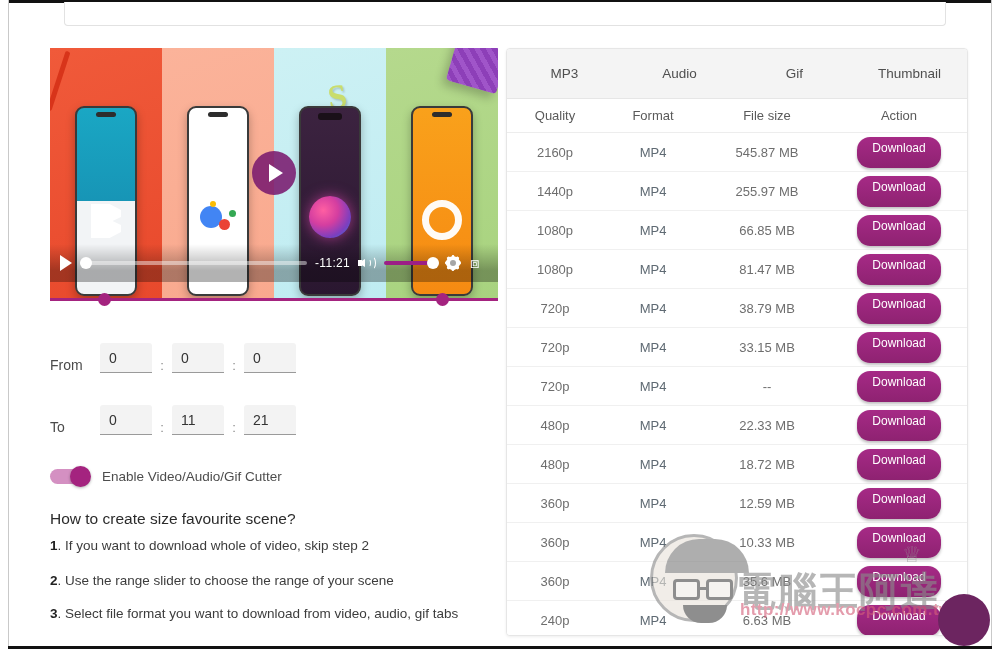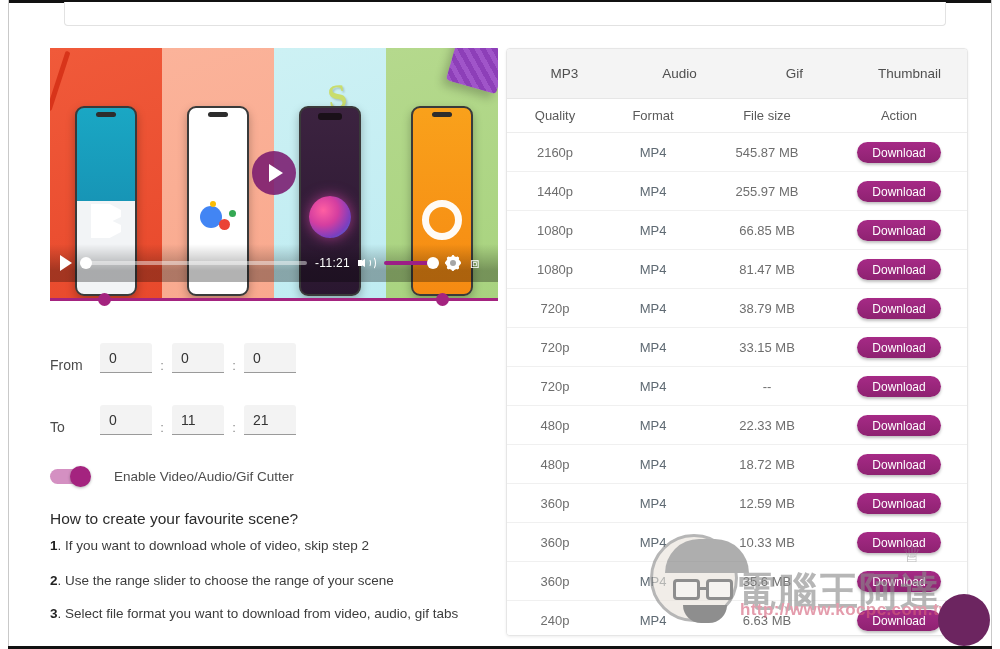--- a/index.html
+++ b/index.html
@@ -182,21 +182,21 @@
     width: 52px; height: 30px; background: #f3f3f3;
     border: none; border-bottom: 1px solid #9a9a9a;
     border-radius: 3px 3px 0 0;
     font-size: 14px; color: #333; text-align: left;
     padding: 0 0 0 9px; font-family: "Liberation Sans", sans-serif;
     outline: none;
   }
   .colon { width: 20px; text-align: center; color: #8a8a8a; font-size: 13px; }
 
   
-  .togglerow { display: flex; align-items: center; gap: 26px; margin-top: 34px; }
+  .togglerow { display: flex; align-items: center; gap: 14px; margin-top: 34px; }
   .toggle { position: relative; width: 38px; height: 15px; border-radius: 8px; background: #d490c2; cursor: pointer; flex: none; }
   .toggle .knob { position: absolute; right: -3px; top: -3px; width: 21px; height: 21px; border-radius: 50%; background: #a4237f; box-shadow: 0 1px 3px rgba(0,0,0,.3); }
   .toggle-label { font-size: 13.5px; color: #4d4d4d; }
 
   
   .howto { margin-top: 26px; }
   .howto h3 { font-size: 15.5px; font-weight: 400; color: #2b2b2b; margin-bottom: 9px; }
   .step { font-size: 13.5px; color: #3c3c3c; margin-bottom: 16px; line-height: 1.3; }
   .step b { font-weight: 700; color: #222; }
   .step.s1 { margin-bottom: 17px; }
@@ -219,21 +219,21 @@
   .thead { display: flex; height: 34px; align-items: center; background: #fff; border-bottom: 1px solid #ededed; }
   .thead div { font-size: 13px; color: #5a5a5a; text-align: center; }
   .col-q { flex: 0 0 96px; }
   .col-f { flex: 0 0 100px; }
   .col-s { flex: 0 0 128px; }
   .col-a { flex: 1; }
   .trow { display: flex; height: 39px; align-items: center; border-bottom: 1px solid #f0f0f0; background: #fff; }
   .trow div { font-size: 13px; color: #6e6e6e; text-align: center; }
   .trow .col-f { color: #5f6a73; }
   .dl-btn {
-    display: inline-block; padding: 5px 15px 4px; border-radius: 13px;
+    display: inline-block; padding: 5px 15px 14px; border-radius: 13px;
     background: linear-gradient(180deg,#a62a86 0%,#8e2271 100%);
     color: #fff; font-size: 12px; border: none; cursor: pointer;
     box-shadow: 0 2px 3px rgba(0,0,0,.25);
     font-family: "Liberation Sans", sans-serif; line-height: 1;
   }
 
   
   .watermark {
     position: absolute; left: 640px; top: 528px; width: 340px; height: 100px;
     pointer-events: none; opacity: .62;
@@ -365,21 +365,21 @@
     </div>
 
     <div class="togglerow">
       <div class="toggle">
         <div class="knob"></div>
       </div>
       <div class="toggle-label">Enable Video/Audio/Gif Cutter</div>
     </div>
 
     <div class="howto">
-      <h3>How to create your favourite scene?</h3>
+      <h3>How to create size favourite scene?</h3>
       <div class="step s1">
         <b>1</b><span>.</span>
         <span>If you want to download whole of video, skip step 2</span>
       </div>
       <div class="step">
         <b>2</b><span>.</span>
         <span>Use the range slider to choose the range of your scene</span>
       </div>
       <div class="step">
         <b>3</b><span>.</span>

